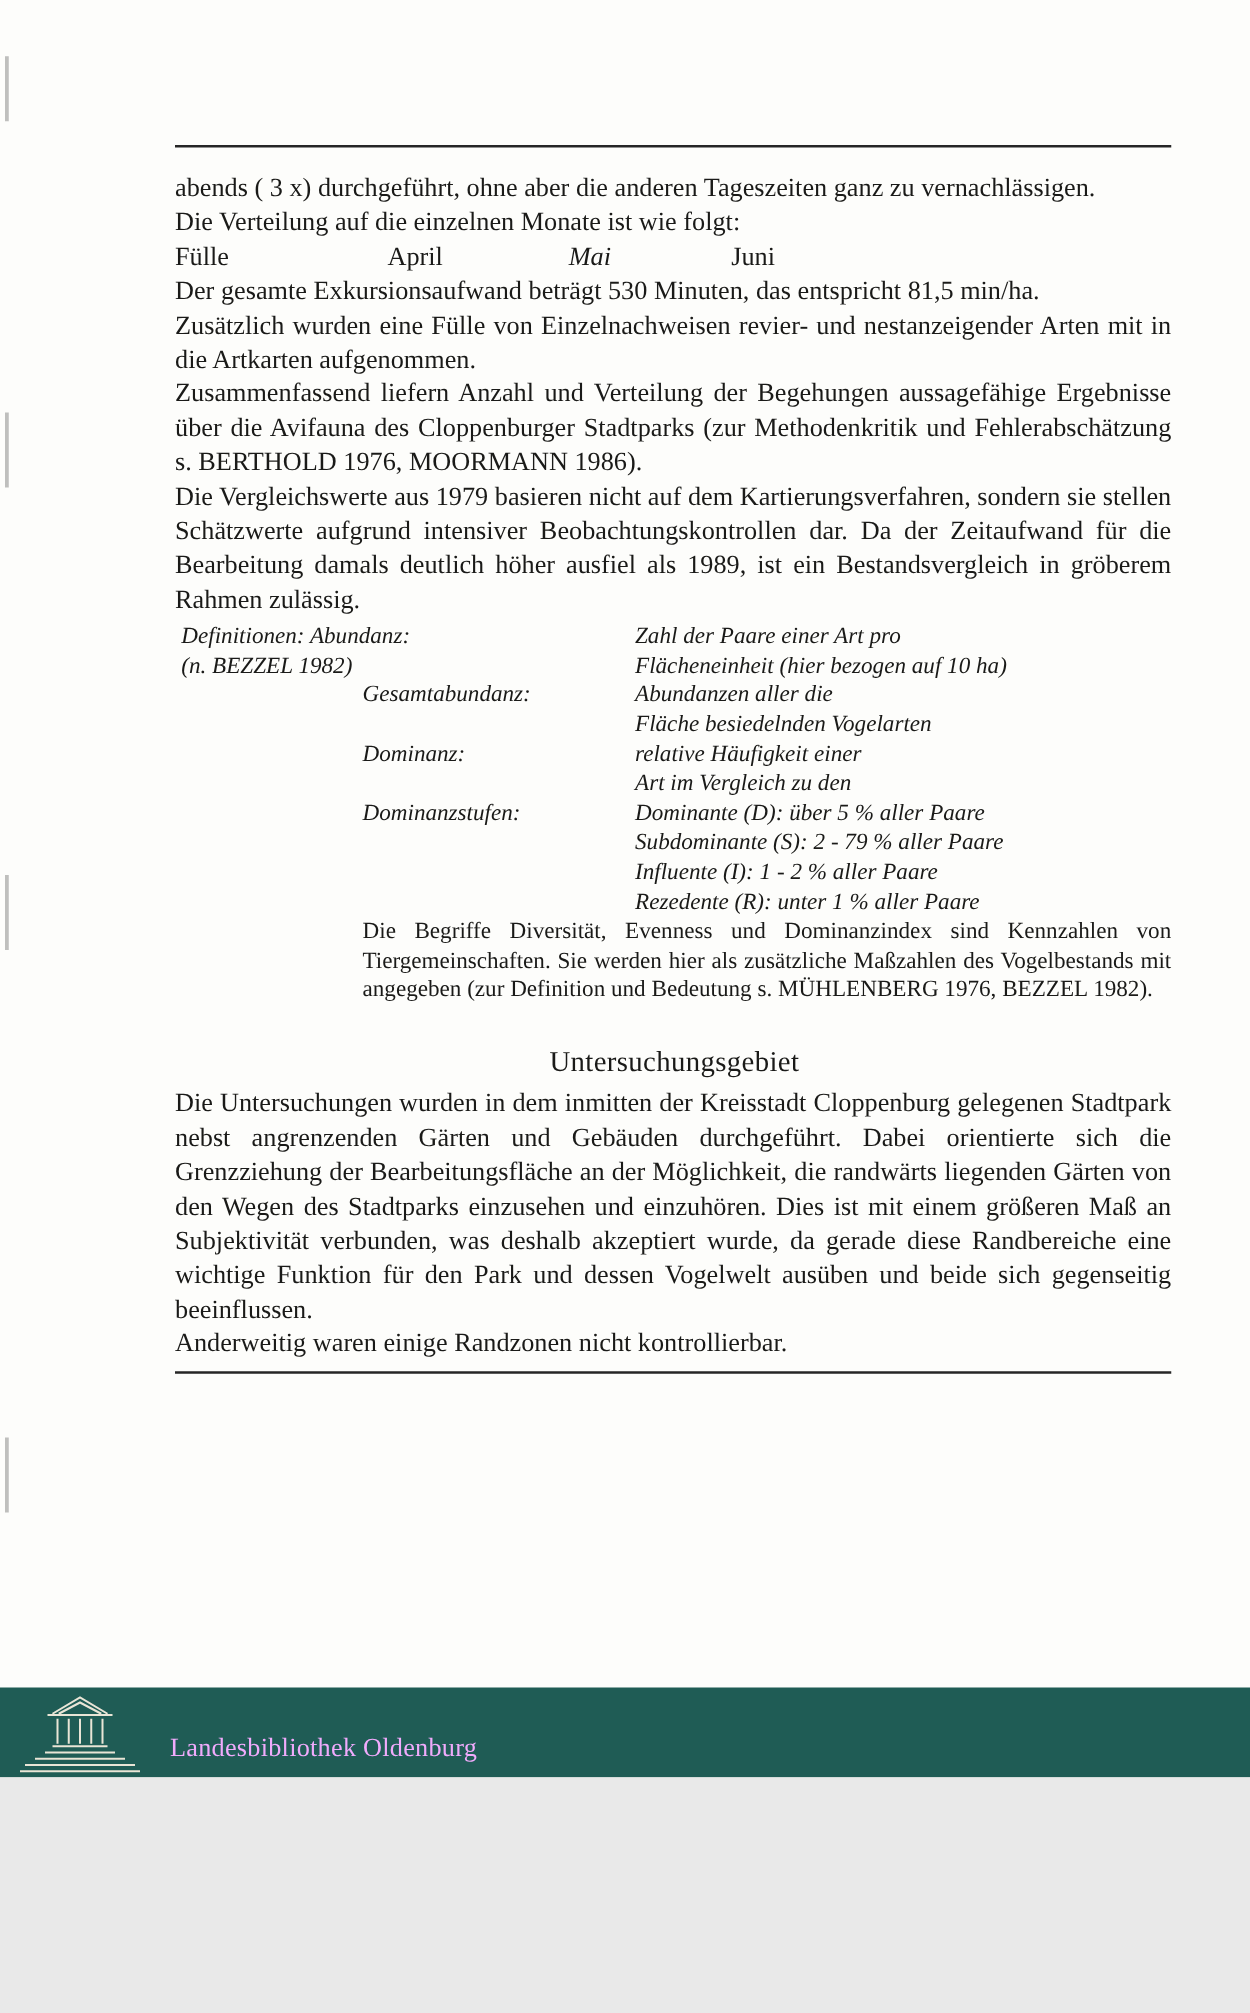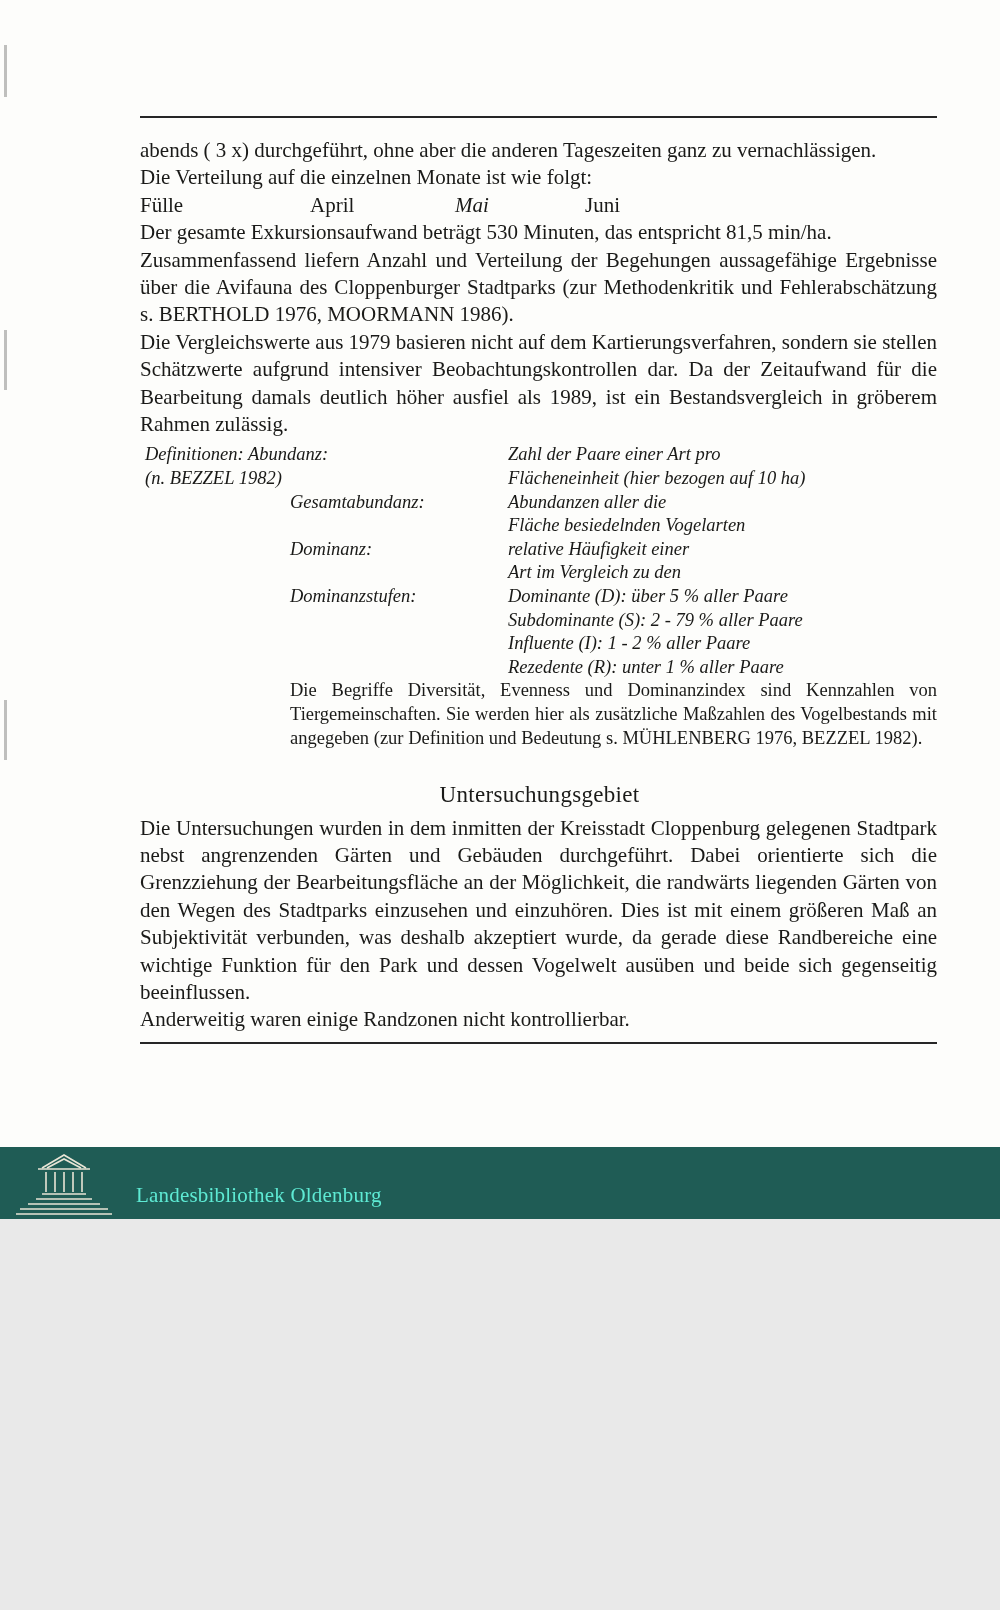--- a/index.html
+++ b/index.html
@@ -1,19 +1,19 @@
 <!DOCTYPE html>
 <html lang="de"><head>
 <meta charset="utf-8">
 <style>
   html, body { margin: 0; padding: 0; background: #e9e9e9; }
   .page {
     position: relative;
     width: 1000px;
-    height: 1219px;
+    height: 1422px;
     background: #fdfdfb;
     overflow: hidden;
     font-family: "Liberation Serif", "DejaVu Serif", serif;
     color: #1a1a18;
     margin: 0 auto;
   }
   .content {
     position: absolute;
     left: 140px;
     top: 116px;
@@ -86,21 +86,21 @@
     display: flex;
     align-items: center;
   }
   .footer-logo {
     margin-left: 14px;
     width: 100px;
     height: 66px;
     flex: 0 0 auto;
   }
   .footer-text {
-    color: #5eead4;
+    color: #f0abfc;
     font-size: 21px;
     margin-left: 22px;
     letter-spacing: 0.2px;
     margin-top: 24px;
   }
   .artifact {
     position: absolute;
     left: 4px;
     width: 3px;
     background: #4a4a4a;
@@ -122,20 +122,21 @@
     <hr class="top-rule">
 
     <p>abends ( 3 x) durchgeführt, ohne aber die anderen Tageszeiten ganz zu vernachlässigen.</p>
     <p>Die Verteilung auf die einzelnen Monate ist wie folgt:</p>
 
     <div class="months-head">
       <span class="c1">Fülle</span><span class="c2">April</span><span class="c3">Mai</span><span class="c4">Juni</span>
     </div>
 
     <p>Der gesamte Exkursionsaufwand beträgt 530 Minuten, das entspricht 81,5 min/ha.</p>
+    <p>Zusätzlich wurden eine Fülle von Einzelnachweisen revier- und nestanzeigender Arten mit in die Artkarten aufgenommen.</p>
     <p>Zusammenfassend liefern Anzahl und Verteilung der Begehungen aussagefähige Ergebnisse über die Avifauna des Cloppenburger Stadtparks (zur Methodenkritik und Fehlerabschätzung s. BERTHOLD 1976, MOORMANN 1986).</p>
     <p>Die Vergleichswerte aus 1979 basieren nicht auf dem Kartierungsverfahren, sondern sie stellen Schätzwerte aufgrund intensiver Beobachtungskontrollen dar. Da der Zeitaufwand für die Bearbeitung damals deutlich höher ausfiel als 1989, ist ein Bestandsvergleich in gröberem Rahmen zulässig.</p>
 
     <div class="defs">
       <div class="def-row">
         <span class="def-label">Definitionen: Abundanz:</span>
         <span class="def-desc">Zahl der Paare einer Art pro</span>
       </div>
       <div class="def-row">
         <span class="def-label">(n. BEZZEL 1982)</span>

